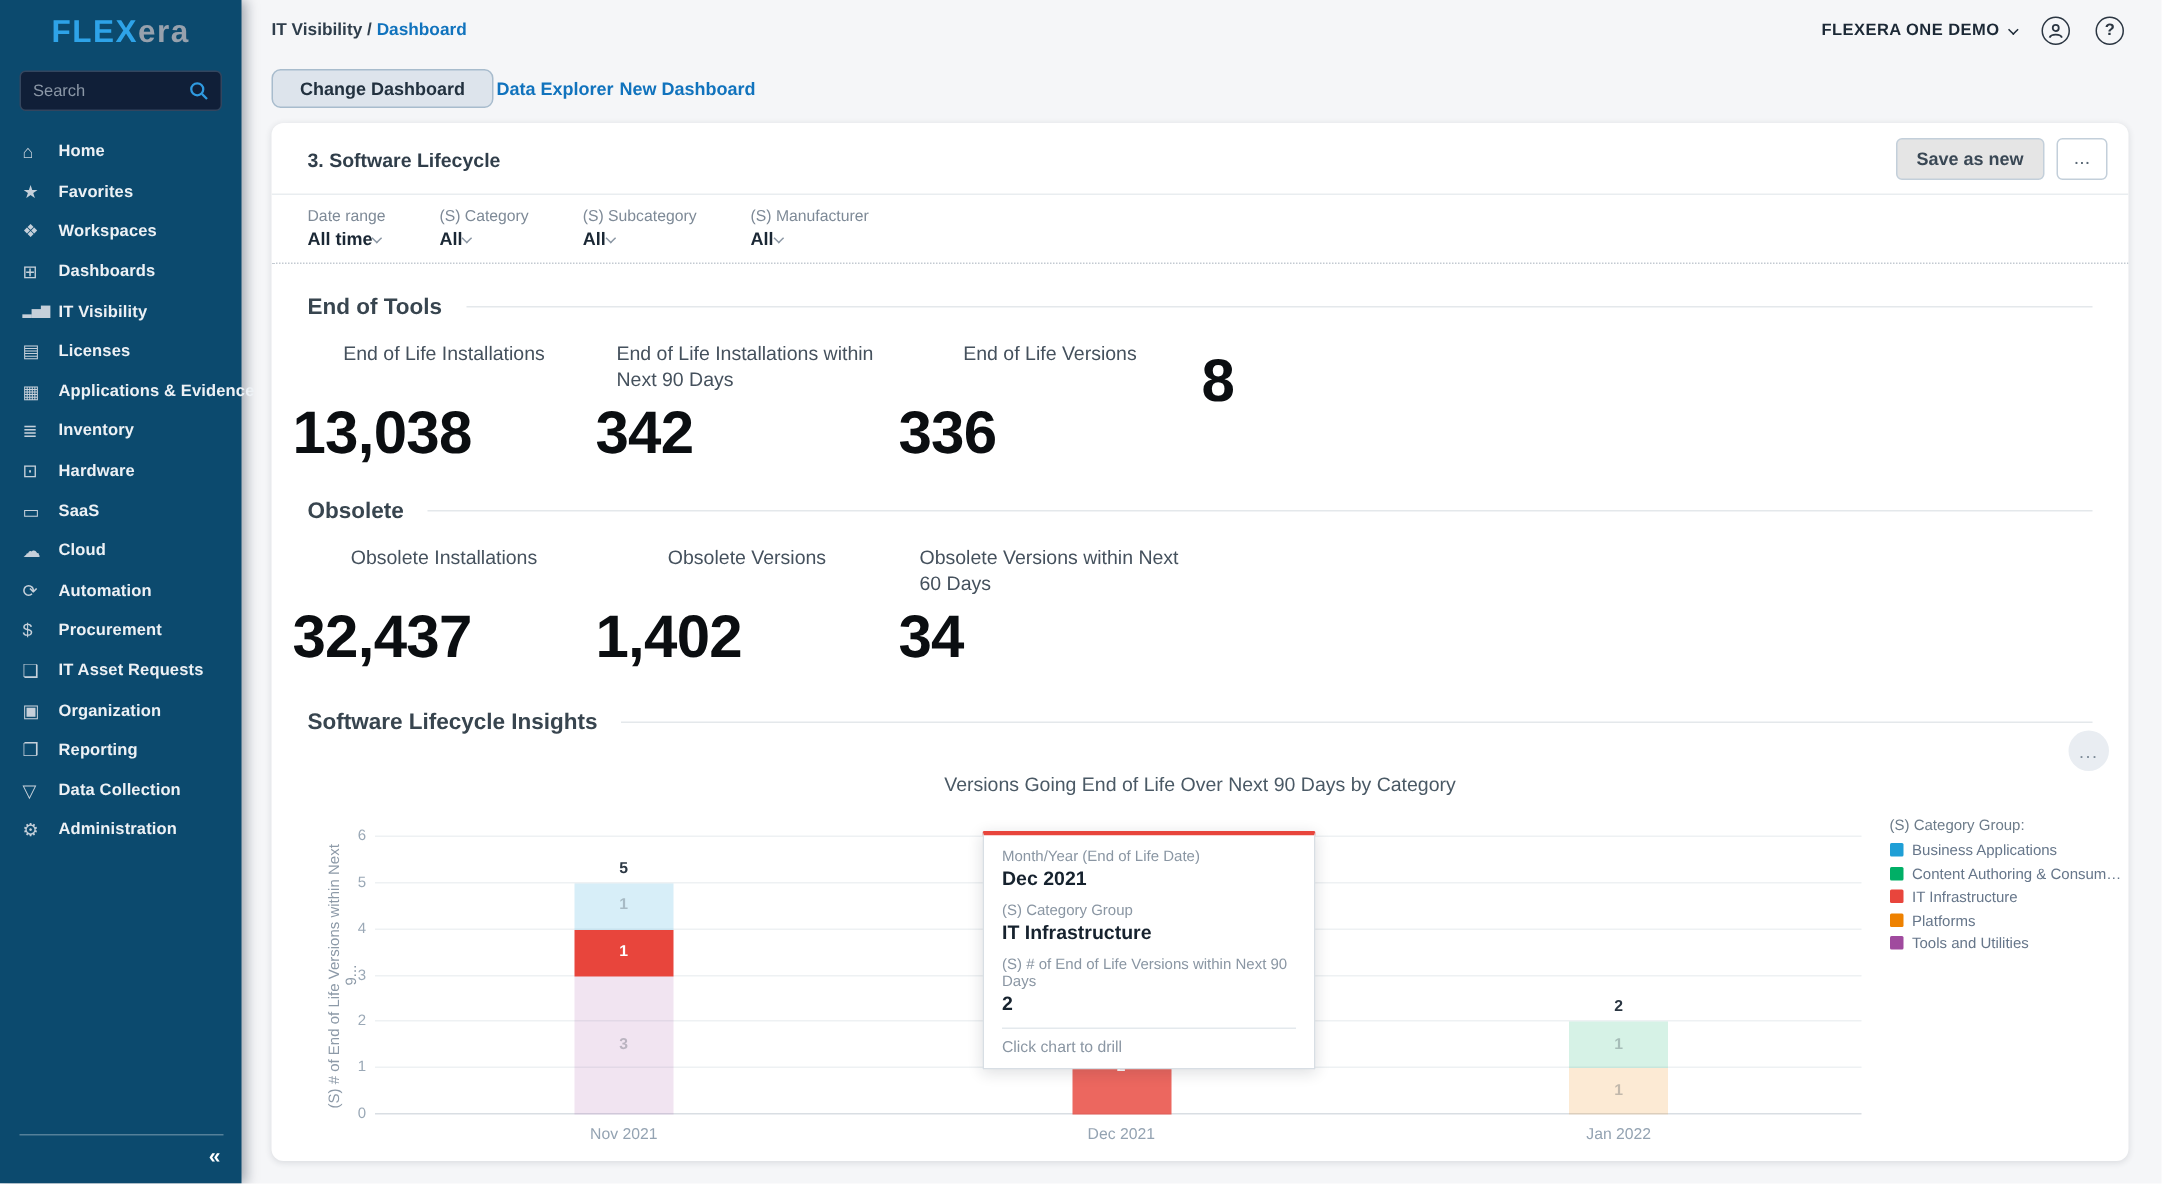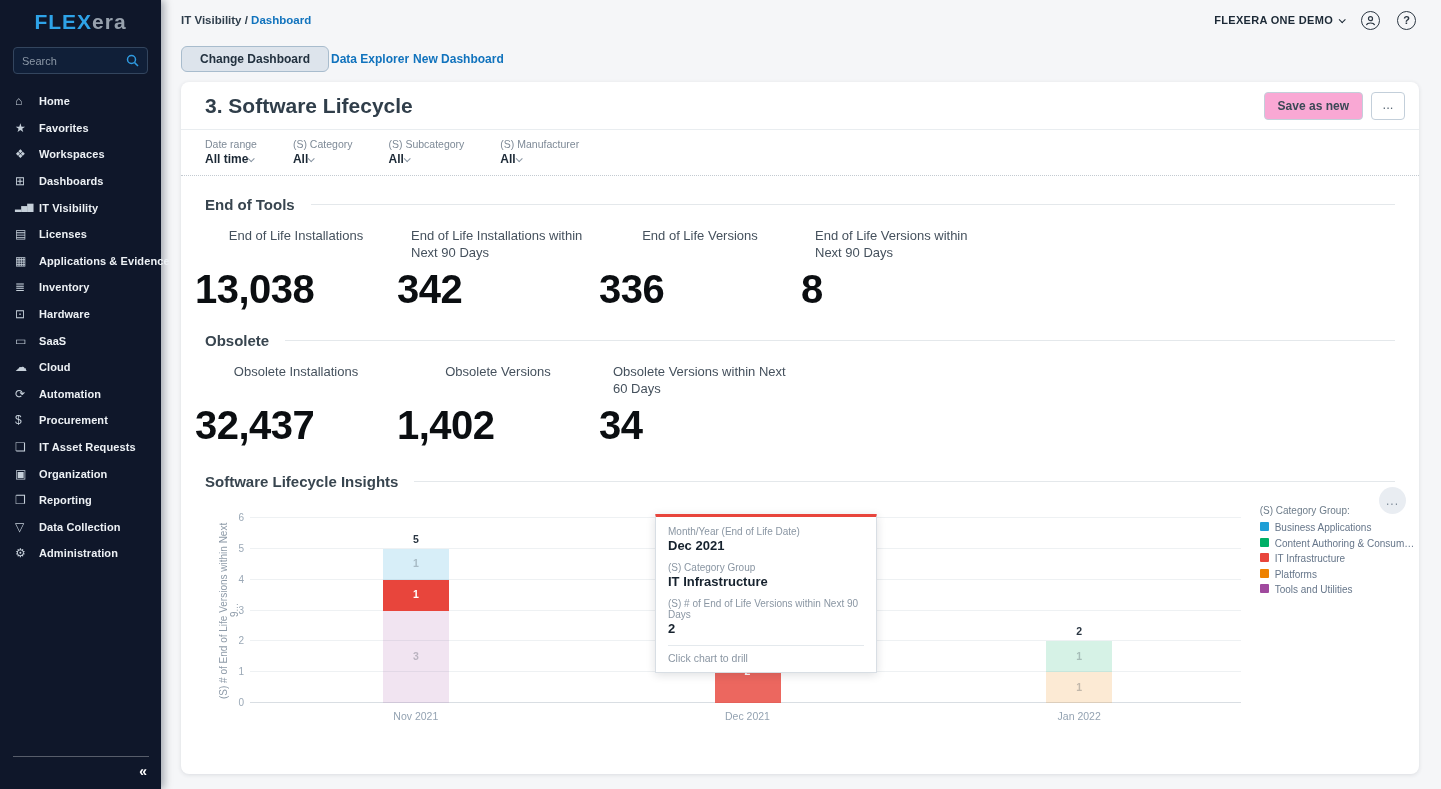--- a/index.html
+++ b/index.html
@@ -1,21 +1,21 @@
 <!DOCTYPE html>
 <html><head>
 <meta charset="utf-8">
 <style>
   * { margin:0; padding:0; box-sizing:border-box; }
   html,body { width:1441px; height:789px; }
   body { font-family:"Liberation Sans", sans-serif; background:#f5f6f8; overflow:hidden; }
   .page { position:relative; width:1441px; height:789px; overflow:hidden; }
 
   
-  .sidebar { position:absolute; left:0; top:0; bottom:0; width:161px; background:#0f172a;
+  .sidebar { position:absolute; left:0; top:0; bottom:0; width:161px; background:#0c4a6e;
              box-shadow:3px 0 8px rgba(10,20,40,.35); z-index:5; }
   .logo { text-align:center; padding-top:10px; font-size:21px; font-weight:700; letter-spacing:1px; }
   .logo .lb { color:#2ea3e8; }
   .logo .lg { color:#97a1ad; }
   .searchbox { margin:13px 13px 0 13px; height:27px; background:#101f38; border:1px solid #334precise45a;
                border:1px solid #33455e; border-radius:4px; display:flex; align-items:center; padding:0 8px; }
   .searchbox input { flex:1; background:transparent; border:none; outline:none; color:#aeb8c4;
                      font-size:11px; font-family:"Liberation Sans", sans-serif; min-width:0; }
   .searchbox input::placeholder { color:#8b97a6; }
   .nav { margin-top:14px; }
@@ -41,23 +41,23 @@
   .toolbar { display:flex; align-items:center; padding:6px 20px 0; }
   .btn-change { background:#dde4ec; border:1px solid #a8bccd; border-radius:6px; padding:5px 18px;
                 font-size:12px; font-weight:700; color:#22313f; cursor:pointer; }
   .toolbar-link { font-size:12px; font-weight:600; color:#1173bd; cursor:pointer; padding:0 2px; }
 
   
   .card { margin:10px 22px 0 20px; height:692px; background:#fff; border-radius:8px;
           box-shadow:0 1px 4px rgba(30,40,60,.12); position:relative; overflow:hidden; }
   .title-row { display:flex; justify-content:space-between; align-items:center;
                padding:10px 14px 9px 24px; border-bottom:1px solid #e9edf0; }
-  .dash-title { font-size:21px; font-weight:700; color:#303e4a; }
+  .dash-title { font-size:13px; font-weight:700; color:#303e4a; }
   .title-actions { display:flex; gap:8px; }
-  .btn-save { background:#f9a8d4; border:1px solid #c3cfda; border-radius:4px; padding:5px 13px;
+  .btn-save { background:#e5e5e5; border:1px solid #c3cfda; border-radius:4px; padding:5px 13px;
               font-size:12px; font-weight:600; color:#3a4855; cursor:pointer; }
   .btn-more { background:#fff; border:1px solid #c3cfda; border-radius:4px; width:34px;
               font-size:13px; color:#5a6875; cursor:pointer; line-height:1; padding:5px 0 8px; text-align:center; }
 
   .filter-row { display:flex; gap:36px; padding:8px 24px 9px; border-bottom:1px dotted #c3cad1; }
   .filter-label { font-size:10.5px; color:#7e8a97; }
   .filter-value { font-size:12px; font-weight:700; color:#1b2835; display:flex; align-items:center; gap:0;
                   margin-top:2px; cursor:pointer; }
   .filter-value .chev { color:#8b97a4; }
 
@@ -280,21 +280,20 @@
             </div>
             <div class="kpi">
               <div class="kpi-label">End of Life Installations within Next 90 Days</div>
               <div class="kpi-value">342</div>
             </div>
             <div class="kpi">
               <div class="kpi-label">End of Life Versions</div>
               <div class="kpi-value">336</div>
             </div>
             <div class="kpi">
-              <div class="kpi-label">End of Life Versions within Next 90 Days</div>
               <div class="kpi-value">8</div>
             </div>
           </div>
           <div class="section-head">
             <span class="section-title">Obsolete</span>
             <span class="section-line"></span>
           </div>
           <div class="kpi-grid">
             <div class="kpi">
               <div class="kpi-label">Obsolete Installations</div>
@@ -311,20 +310,21 @@
           </div>
         </div>
 
       <div class="insights">
         <div class="section-head">
           <span class="section-title">Software Lifecycle Insights</span>
           <span class="section-line"></span>
         </div>
         <div class="chart-more">...</div>
 
+        <div class="chart-title">Versions Going End of Life Over Next 90 Days by Category</div>
 
         <div class="chart-row">
           <div class="y-axis-label">(S) # of End of Life Versions within Next 9...</div>
           <div class="plot" id="plot">
 
             <div class="tooltip">
               <div class="tt-label">Month/Year (End of Life Date)</div>
               <div class="tt-value">Dec 2021</div>
               <div class="tt-label">(S) Category Group</div>
               <div class="tt-value">IT Infrastructure</div>

